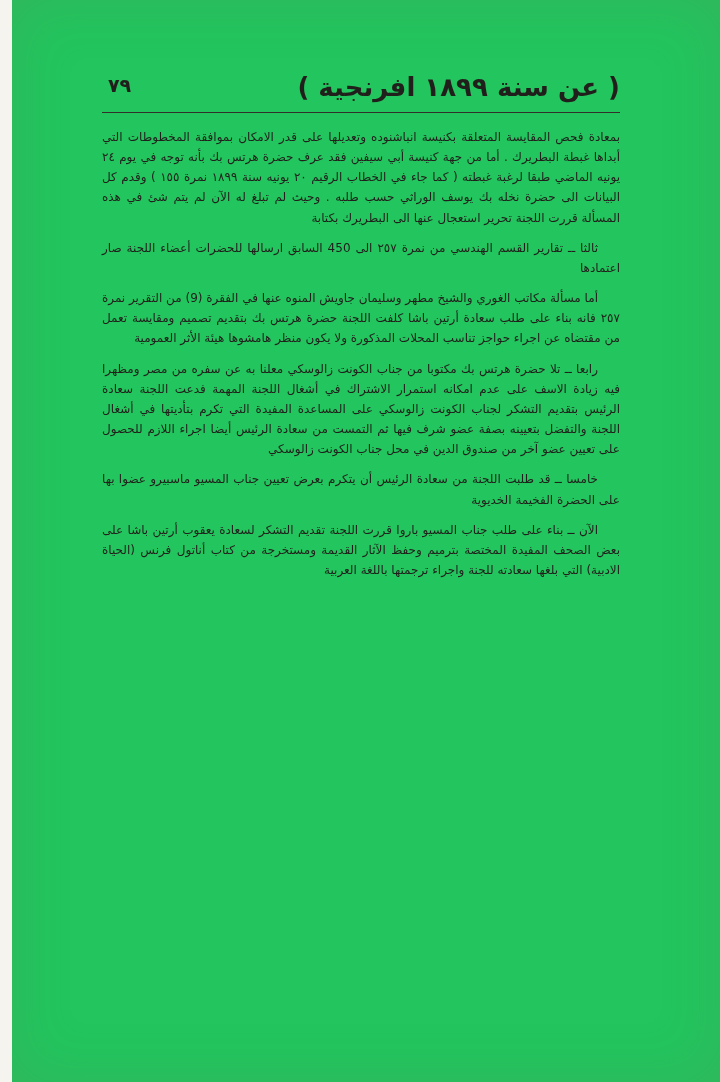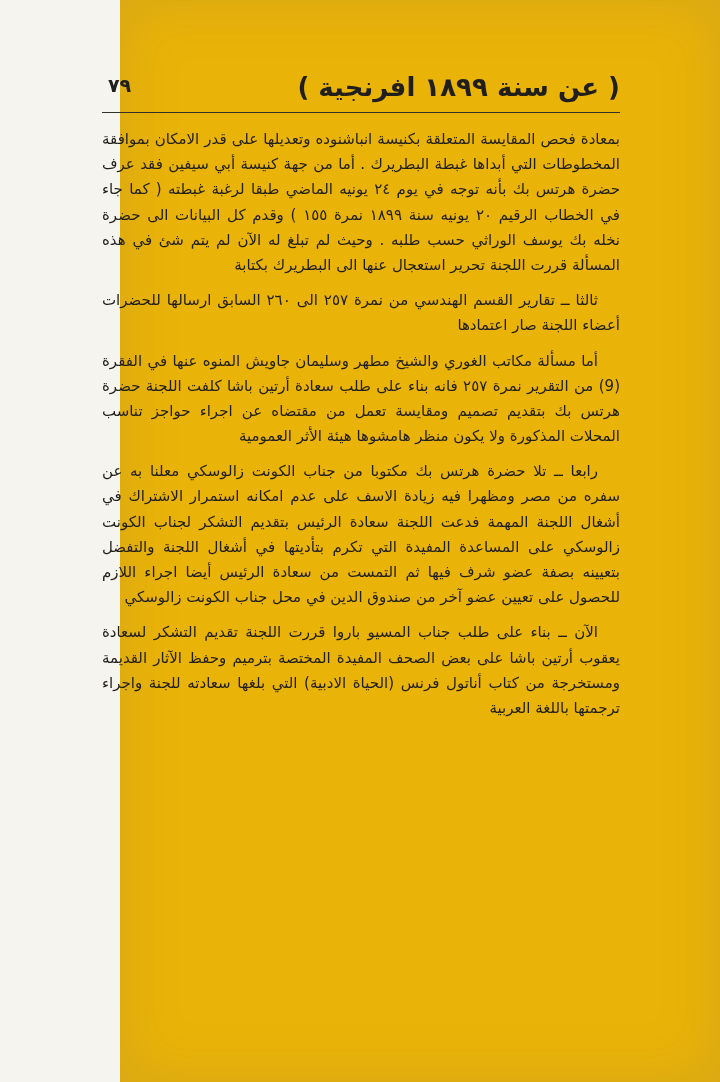--- a/index.html
+++ b/index.html
@@ -8,23 +8,23 @@
   }
   body {
     width: 720px;
     height: 1082px;
     background: #f6f4ef;
     font-family: "DejaVu Sans", sans-serif;
     overflow: hidden;
   }
   .page {
     position: relative;
-    width: 600px;
+    width: 708px;
     height: 1082px;
-    background: #eab308;
+    background: #22c55e;
     box-shadow: inset 0 0 60px rgba(120,110,95,0.18);
   }
   .content {
     position: absolute;
     top: 72px;
     right: 100px;
     width: 518px;
     direction: rtl;
     color: #211f1b;
   }
@@ -44,21 +44,21 @@
     text-align: right;
     font-size: 26px;
     font-weight: bold;
   }
   .header-rule {
     border: none;
     border-top: 1.6px solid #33302b;
     margin: 6px 0 14px 0;
   }
   .body-text {
-    font-size: 15px;
+    font-size: 12px;
     line-height: 1.68;
     text-align: justify;
     text-justify: inter-word;
   }
   .para {
     margin: 0 0 10px 0;
   }
   .para.indent {
     text-indent: 22px;
   }
@@ -71,20 +71,21 @@
 
     <div class="page-header">
       <span class="page-number">٧٩</span>
       <div class="page-title">( عن سنة ١٨٩٩ افرنجية )</div>
     </div>
 
     <hr class="header-rule">
 
     <div class="body-text">
       <p class="para">بمعادة فحص المقايسة المتعلقة بكنيسة انباشنوده وتعديلها على قدر الامكان بموافقة المخطوطات التي أبداها غبطة البطريرك . أما من جهة كنيسة أبي سيفين فقد عرف حضرة هرتس بك بأنه توجه في يوم ٢٤ يونيه الماضي طبقا لرغبة غبطته ( كما جاء في الخطاب الرقيم ٢٠ يونيه سنة ١٨٩٩ نمرة ١٥٥ ) وقدم كل البيانات الى حضرة نخله بك يوسف الوراثي حسب طلبه . وحيث لم تبلغ له الآن لم يتم شئ في هذه المسألة قررت اللجنة تحرير استعجال عنها الى البطريرك بكتابة</p>
-      <p class="para indent">ثالثا ــ تقارير القسم الهندسي من نمرة ٢٥٧ الى ٢٦٠ السابق ارسالها للحضرات أعضاء اللجنة صار اعتمادها</p>
+      <p class="para indent">ثالثا ــ تقارير القسم الهندسي من نمرة ٢٥٧ الى 450 السابق ارسالها للحضرات أعضاء اللجنة صار اعتمادها</p>
       <p class="para indent">أما مسألة مكاتب الغوري والشيخ مطهر وسليمان جاويش المنوه عنها في الفقرة (9) من التقرير نمرة ٢٥٧ فانه بناء على طلب سعادة أرتين باشا كلفت اللجنة حضرة هرتس بك بتقديم تصميم ومقايسة تعمل من مقتضاه عن اجراء حواجز تناسب المحلات المذكورة ولا يكون منظر هامشوها هيئة الأثر العمومية</p>
       <p class="para indent">رابعا ــ تلا حضرة هرتس بك مكتوبا من جناب الكونت زالوسكي معلنا به عن سفره من مصر ومظهرا فيه زيادة الاسف على عدم امكانه استمرار الاشتراك في أشغال اللجنة المهمة فدعت اللجنة سعادة الرئيس بتقديم التشكر لجناب الكونت زالوسكي على المساعدة المفيدة التي تكرم بتأديتها في أشغال اللجنة والتفضل بتعيينه بصفة عضو شرف فيها ثم التمست من سعادة الرئيس أيضا اجراء اللازم للحصول على تعيين عضو آخر من صندوق الدين في محل جناب الكونت زالوسكي</p>
+      <p class="para indent">خامسا ــ قد طلبت اللجنة من سعادة الرئيس أن يتكرم بعرض تعيين جناب المسيو ماسبيرو عضوا بها على الحضرة الفخيمة الخديوية</p>
       <p class="para indent">الآن ــ بناء على طلب جناب المسيو باروا قررت اللجنة تقديم التشكر لسعادة يعقوب أرتين باشا على بعض الصحف المفيدة المختصة بترميم وحفظ الآثار القديمة ومستخرجة من كتاب أناتول فرنس (الحياة الادبية) التي بلغها سعادته للجنة واجراء ترجمتها باللغة العربية</p>
     </div>
 
   </div>
 </div>
 
 </body></html>

